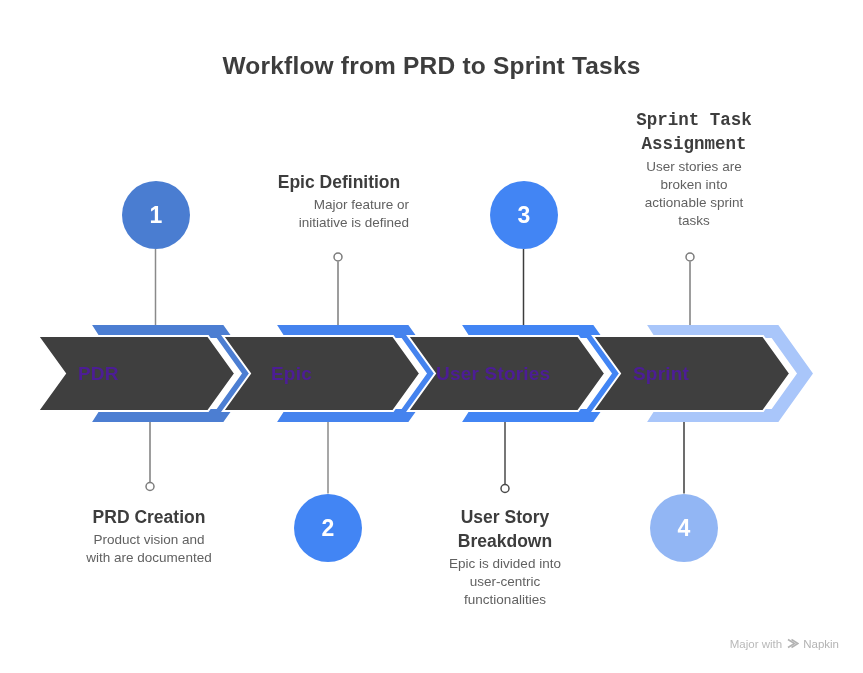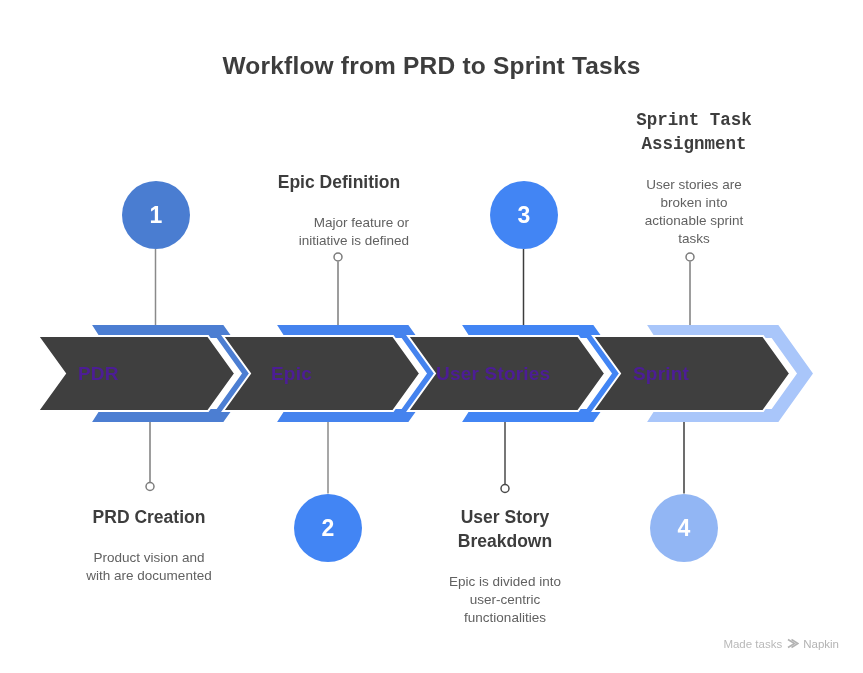--- a/index.html
+++ b/index.html
@@ -15,21 +15,21 @@
   .shape-layer{position:absolute;left:0;top:0;}
   .stage-label{
     position:absolute;top:362px;height:23px;line-height:23px;
     color:#4c1d95;font-size:19px;font-weight:700;letter-spacing:.2px;white-space:nowrap;
   }
   .block{position:absolute;text-align:center;}
   .block .heading{
     font-size:17.5px;font-weight:700;color:#3d3d3d;line-height:24px;margin:0 auto;
   }
   .block .desc{
-    font-size:13.5px;color:#616161;line-height:18px;margin:20px auto 0;
+    font-size:13.5px;color:#616161;line-height:18px;margin:2px auto 0;
   }
   .footer{
     position:absolute;right:24px;top:637px;display:flex;align-items:center;gap:4px;
     color:#b9b9b9;font-size:11.5px;
   }
   .footer .brand{color:#b3b3b3;}
 </style>
 </head>
 <body>
 
@@ -110,21 +110,21 @@
     <div class="heading" style="max-width:170px;">PRD Creation</div>
     <div class="desc" style="max-width:126px;">Product vision and with are documented</div>
   </div>
 
   <div class="block" style="left:415px;top:505px;width:180px;">
     <div class="heading" style="max-width:120px;">User Story Breakdown</div>
     <div class="desc" style="max-width:140px;">Epic is divided into user-centric functionalities</div>
   </div>
 
   <div class="footer">
-    <span>Made tasks</span>
+    <span>Major with</span>
     <svg width="13" height="13" viewBox="0 0 13 13">
       <path d="M2 10.5 L8.5 6.5 L2 2.5" fill="none" stroke="#b3b3b3" stroke-width="1.6"></path>
       <path d="M5.5 10.5 L12 6.5 L5.5 2.5" fill="none" stroke="#b3b3b3" stroke-width="1.6"></path>
     </svg>
     <span class="brand">Napkin</span>
   </div>
 
 </div>
 
 </body></html>

